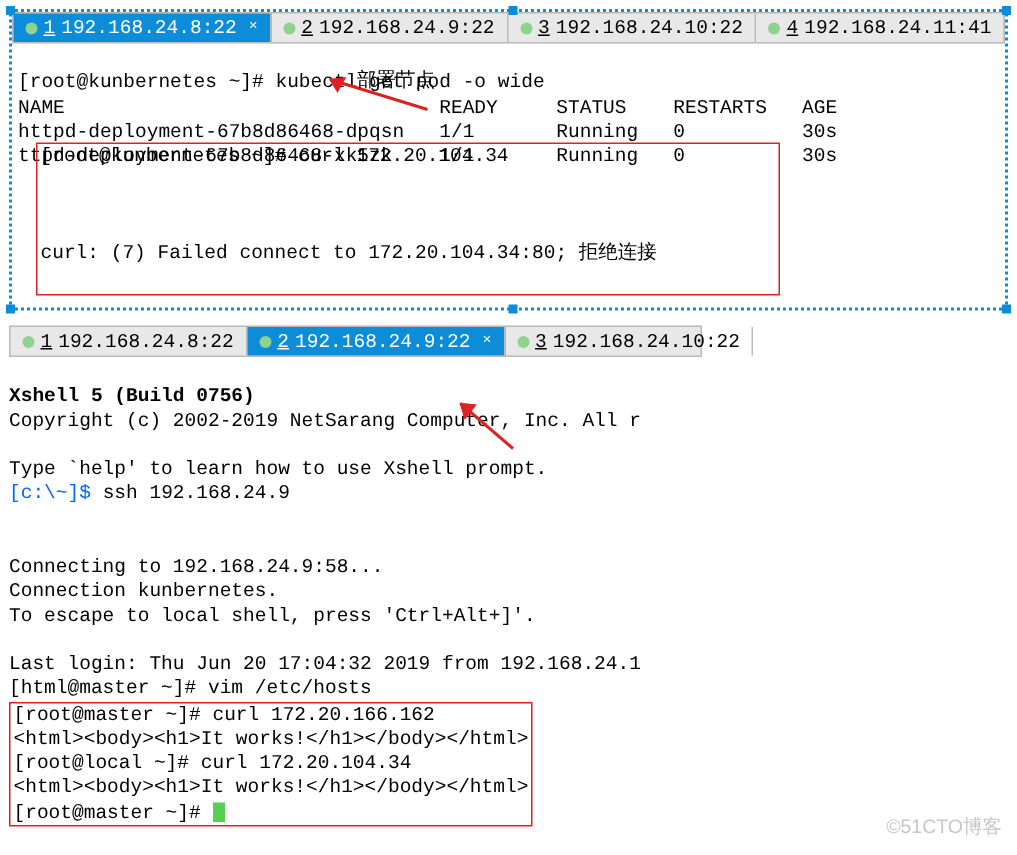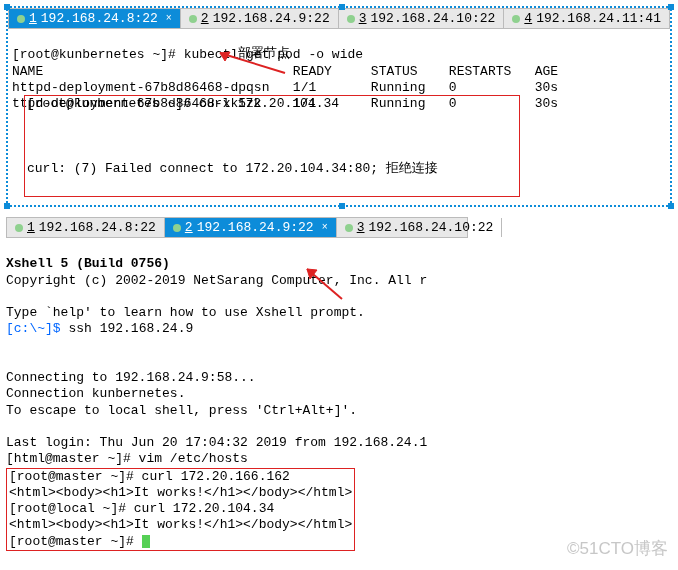--- a/index.html
+++ b/index.html
@@ -12,21 +12,21 @@
 .p1{position:relative;border:2px dotted #0d8cd9}
 .p1 .handle{position:absolute;width:6px;height:6px;background:#0d8cd9}
 .p1 .h1{top:-4px;left:-4px}.p1 .h2{top:-4px;right:-4px}.p1 .h3{bottom:-4px;left:-4px}.p1 .h4{bottom:-4px;right:-4px}
 .p1 .h5{top:-4px;left:50%}.p1 .h7{bottom:-4px;left:50%}
 .redbox{border:1px solid #d22}
 .arrow{position:absolute;color:#d22;font-weight:bold}
 .arrow svg{stroke:#d22;fill:#d22}
 .label-cn{position:absolute;color:#000000;font-family:Liberation Serif, serif;font-size:13px}
 .blue{color:#06f}
 .cursor{display:inline-block;width:8px;height:13px;background:#55d055;vertical-align:middle}
-.watermark{position:absolute;right:10px;bottom:10px;color:#c7c7c7;font-size:17px;font-family:sans-serif}
+.watermark{position:absolute;right:10px;bottom:10px;color:#c7c7c7;font-size:13px;font-family:sans-serif}
 .panel2{margin-top:10px;position:relative}
 </style>
 </head>
 <body>
 
 <div class="p1" style="margin:6px">
   <div class="handle h1"></div>
     <div class="handle h2"></div>
     <div class="handle h3"></div>
     <div class="handle h4"></div>

